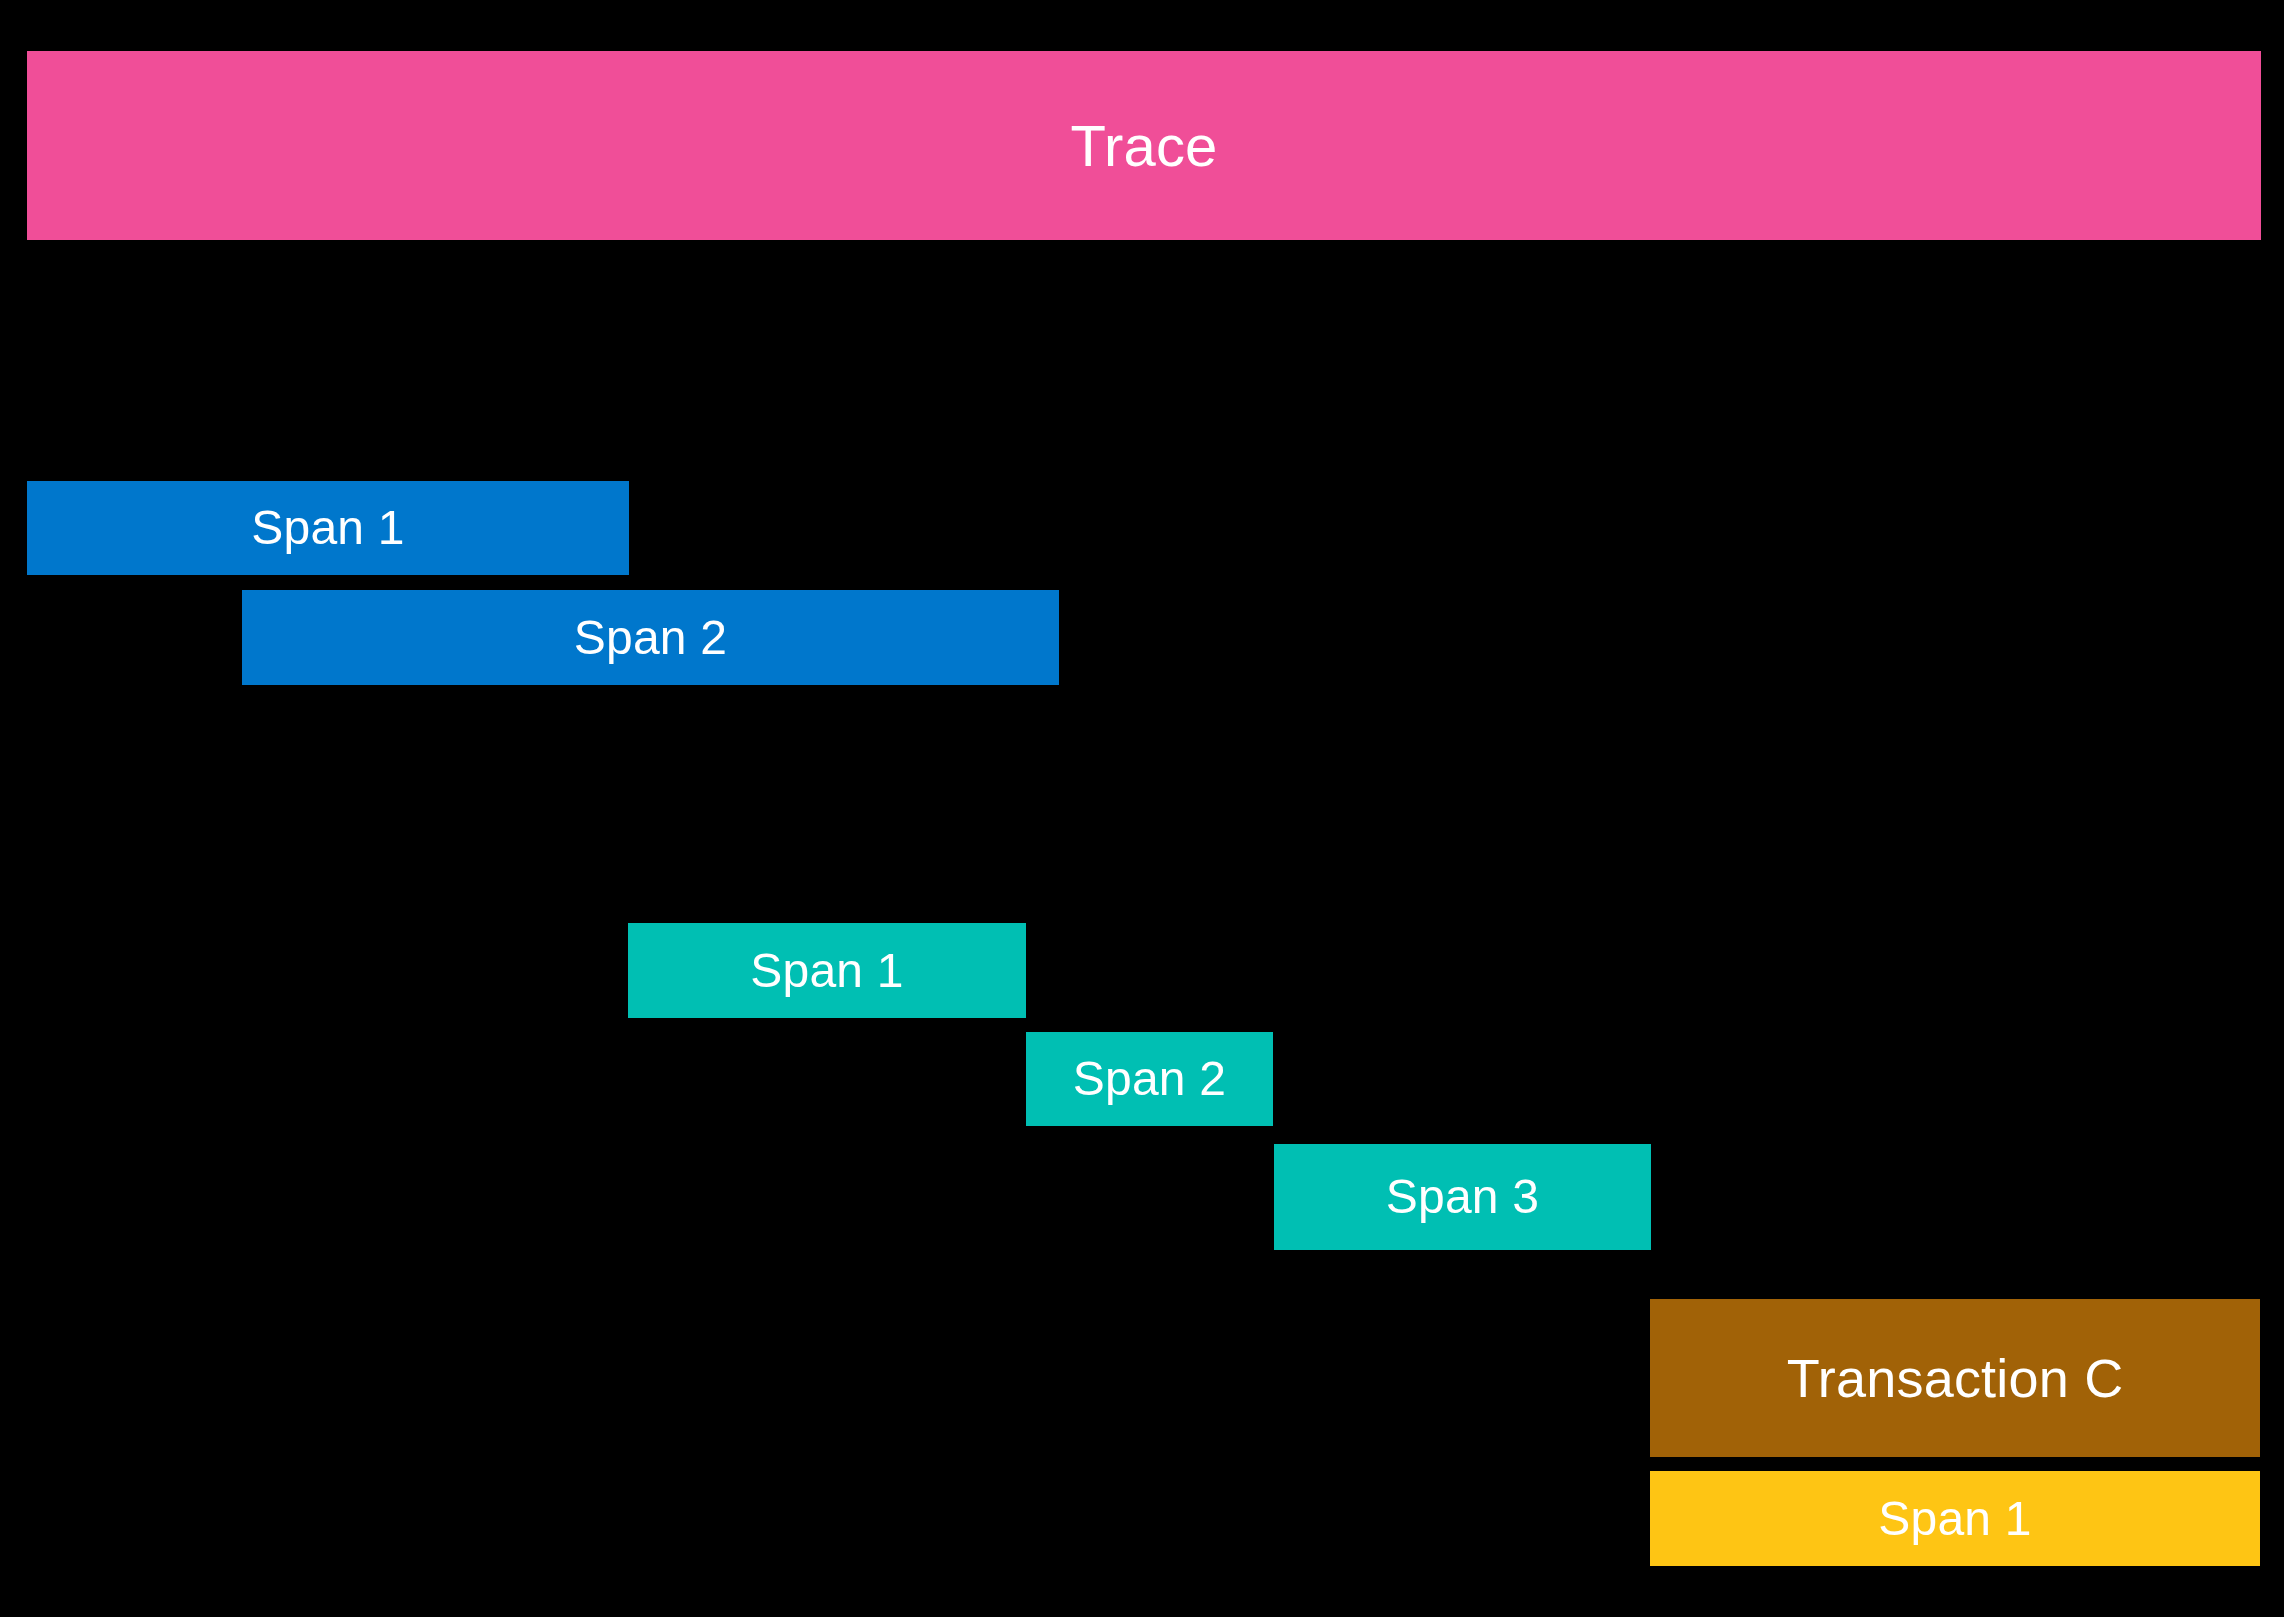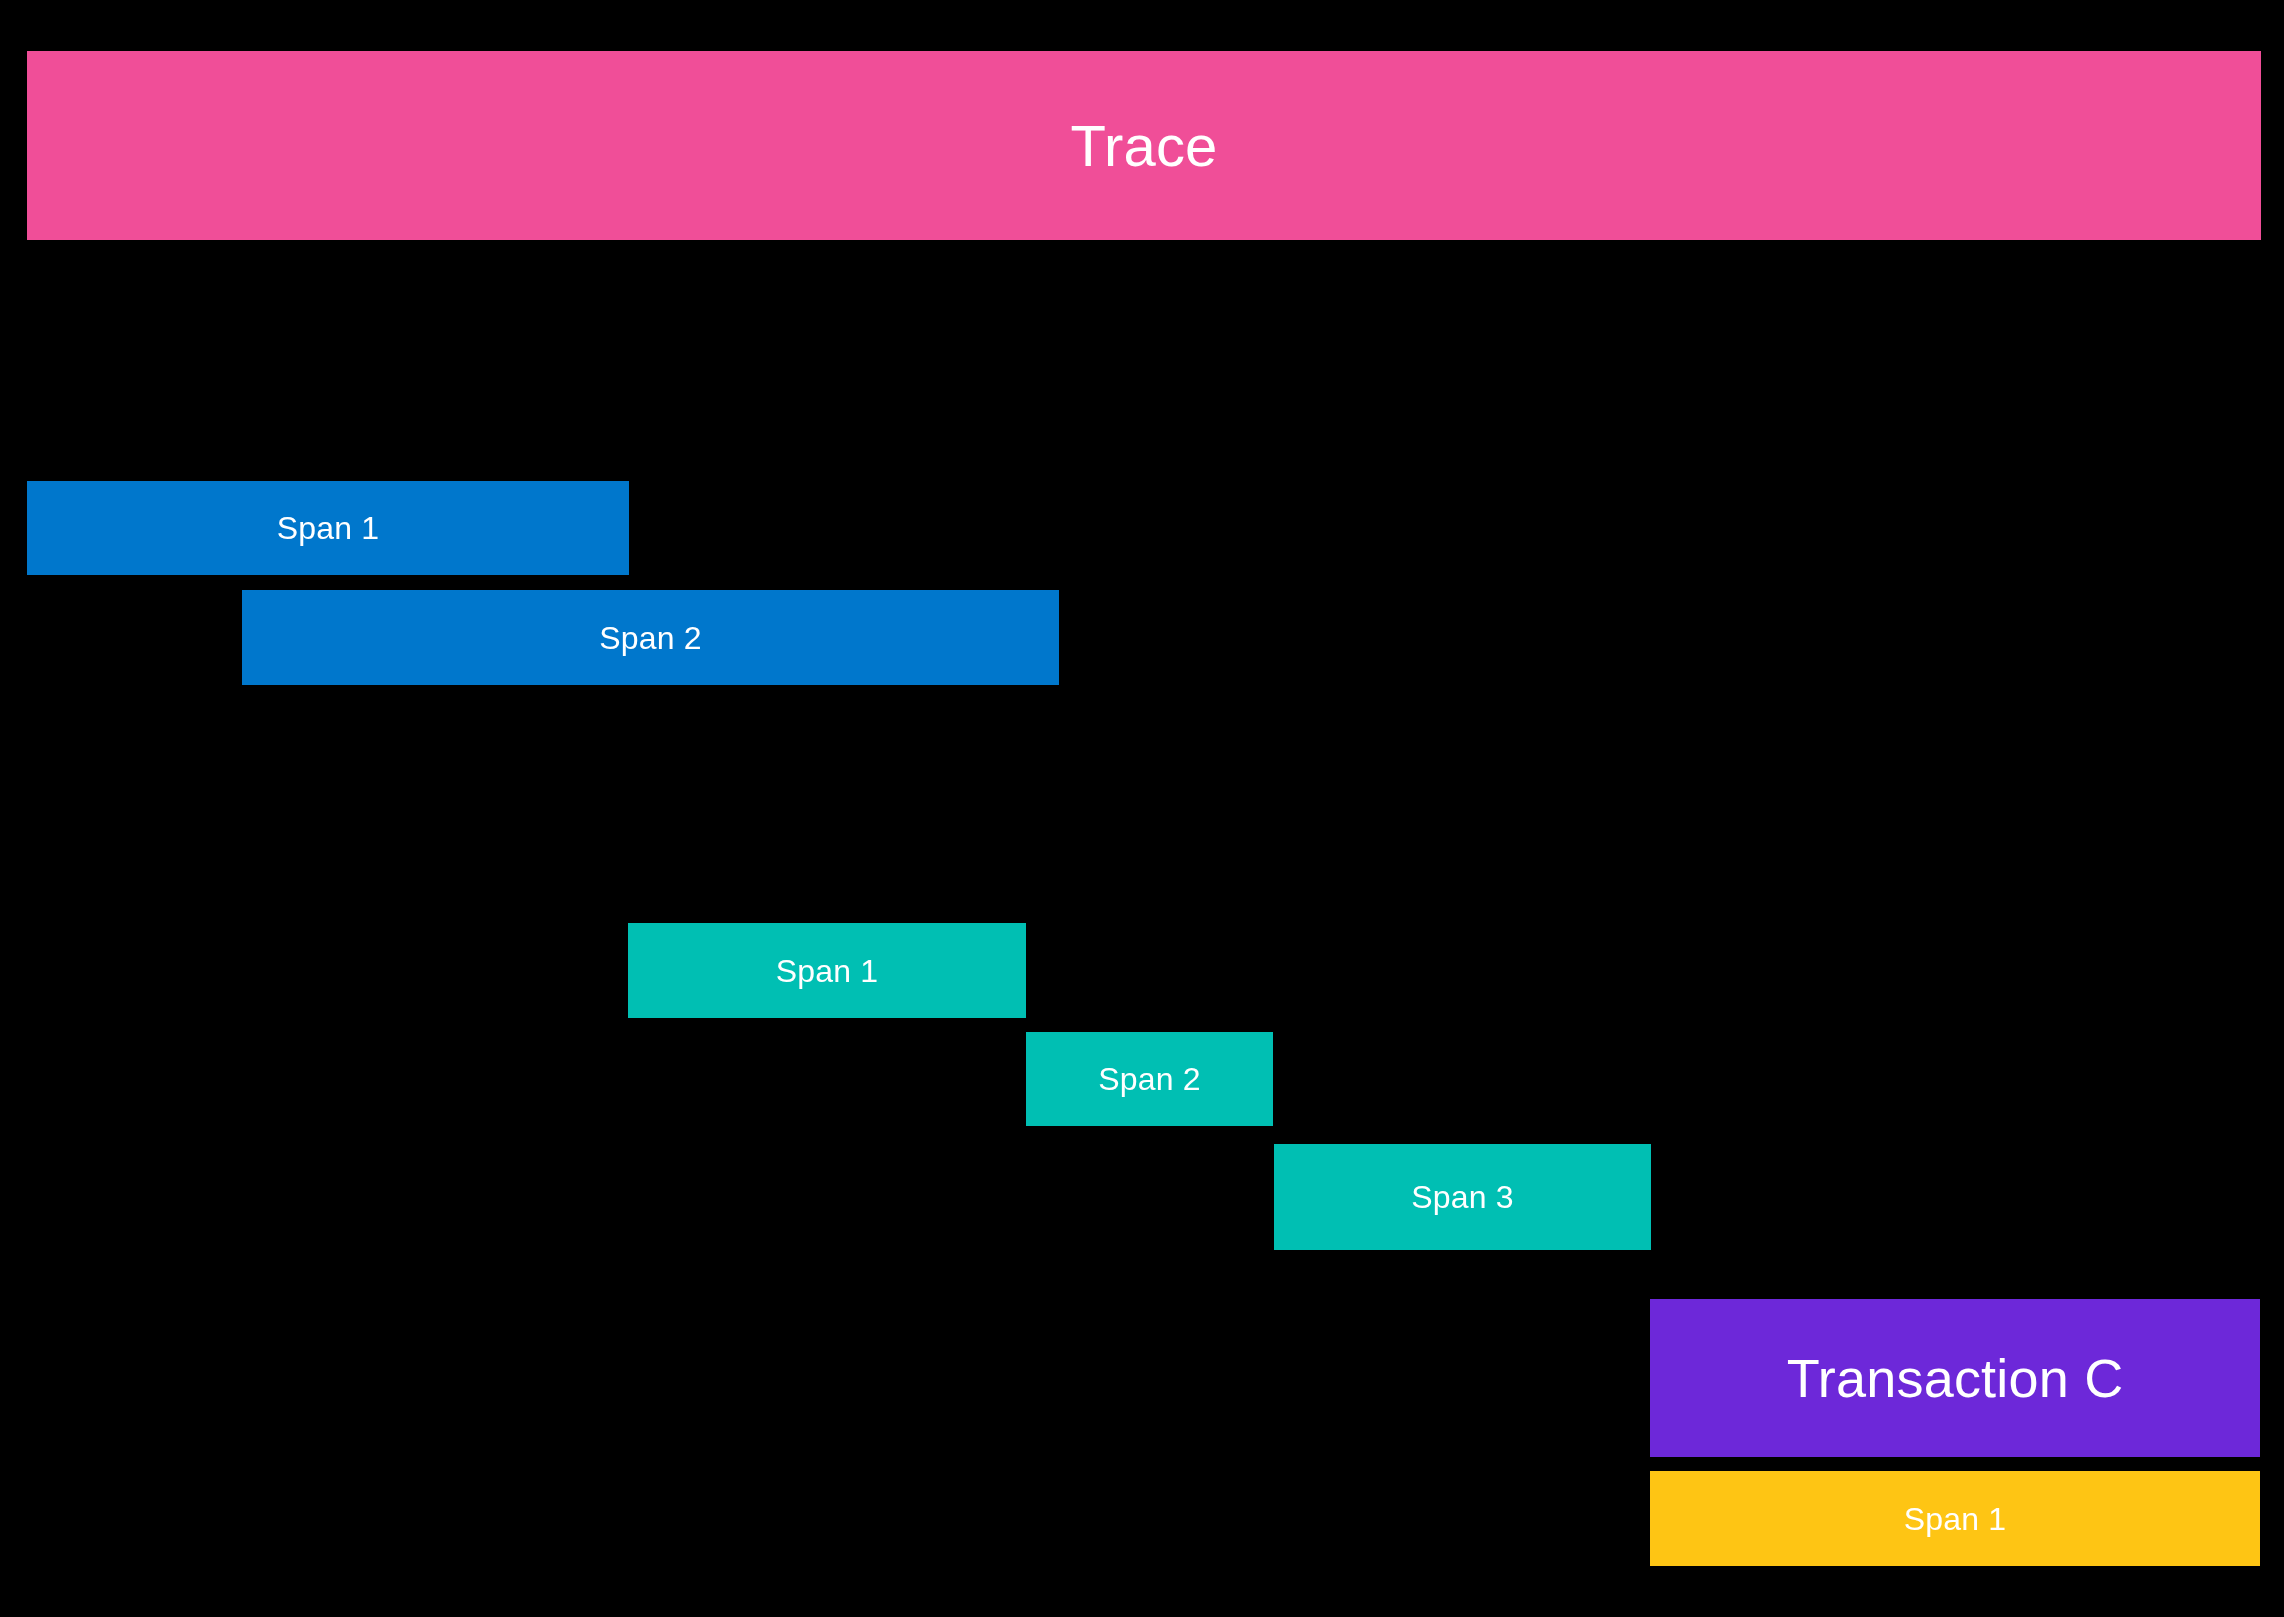--- a/index.html
+++ b/index.html
@@ -26,21 +26,21 @@
     overflow: hidden;
   }
   .bar .bar-label {
     color: #ffffff;
     font-weight: 400;
     line-height: 1;
     letter-spacing: 0.2px;
   }
   .lvl-trace   .bar-label { font-size: 58px; }
   .lvl-txn     .bar-label { font-size: 54px; }
-  .lvl-span    .bar-label { font-size: 32px; }
+  .lvl-span    .bar-label { font-size: 48px; }
 </style>
 </head>
 <body>
 
 <div id="canvas" style="background: rgb(0, 0, 0);">
     <div class="bar lvl-trace" style="left: 27px; top: 51px; width: 2234px; height: 189px; background: rgb(240, 78, 152);">
       <span class="bar-label">Trace</span>
     </div>
     <div class="bar lvl-span" style="left: 27px; top: 481px; width: 602px; height: 94px; background: rgb(0, 119, 204);">
       <span class="bar-label">Span 1</span>
@@ -50,20 +50,20 @@
     </div>
     <div class="bar lvl-span" style="left: 628px; top: 923px; width: 398px; height: 95px; background: rgb(0, 191, 179);">
       <span class="bar-label">Span 1</span>
     </div>
     <div class="bar lvl-span" style="left: 1026px; top: 1032px; width: 247px; height: 94px; background: rgb(0, 191, 179);">
       <span class="bar-label">Span 2</span>
     </div>
     <div class="bar lvl-span" style="left: 1274px; top: 1144px; width: 377px; height: 106px; background: rgb(0, 191, 179);">
       <span class="bar-label">Span 3</span>
     </div>
-    <div class="bar lvl-txn" style="left: 1650px; top: 1299px; width: 610px; height: 158px; background: #6d28d9;">
+    <div class="bar lvl-txn" style="left: 1650px; top: 1299px; width: 610px; height: 158px; background: #a16207;">
       <span class="bar-label">Transaction C</span>
     </div>
     <div class="bar lvl-span" style="left: 1650px; top: 1471px; width: 610px; height: 95px; background: rgb(254, 197, 20);">
       <span class="bar-label">Span 1</span>
     </div>
   </div>
 
 
 </body></html>

